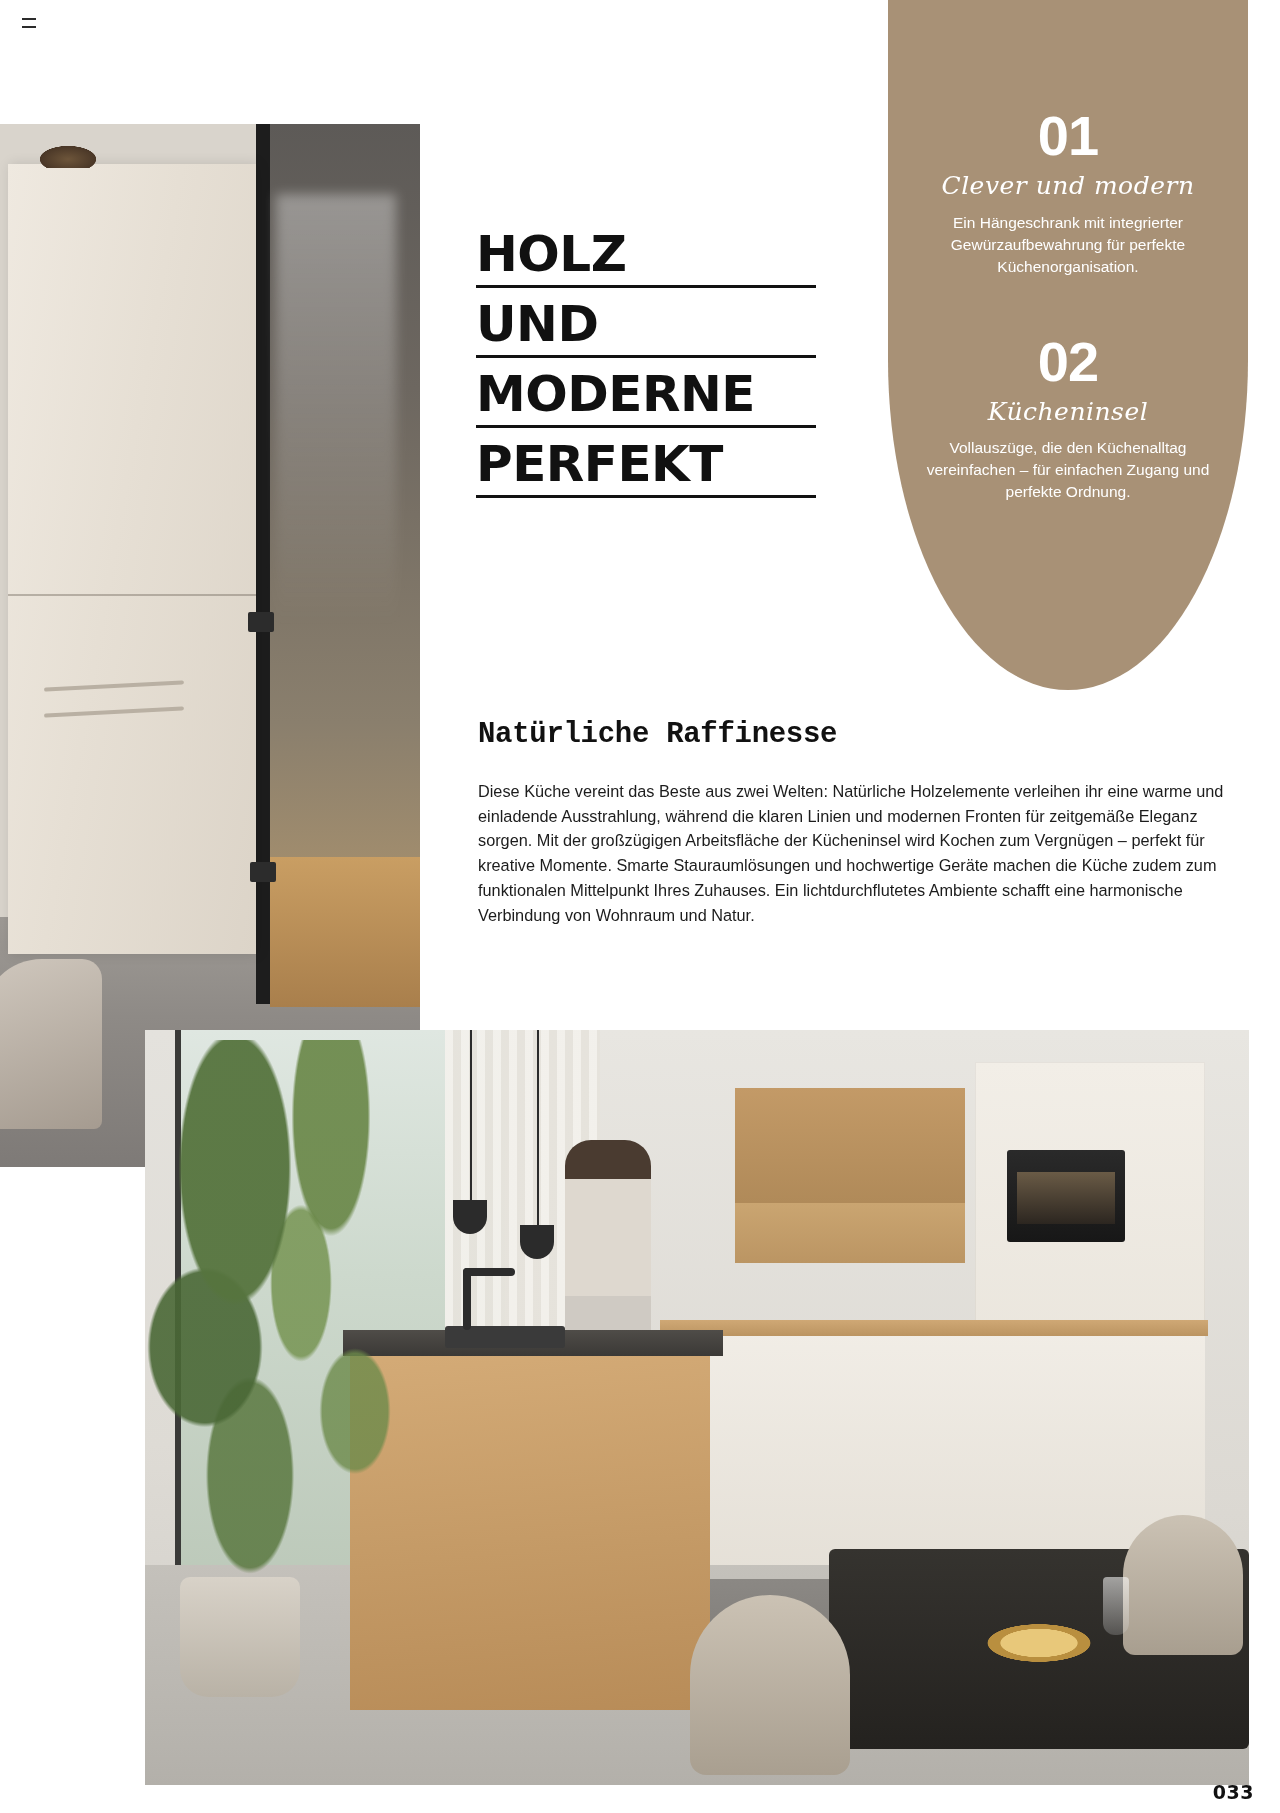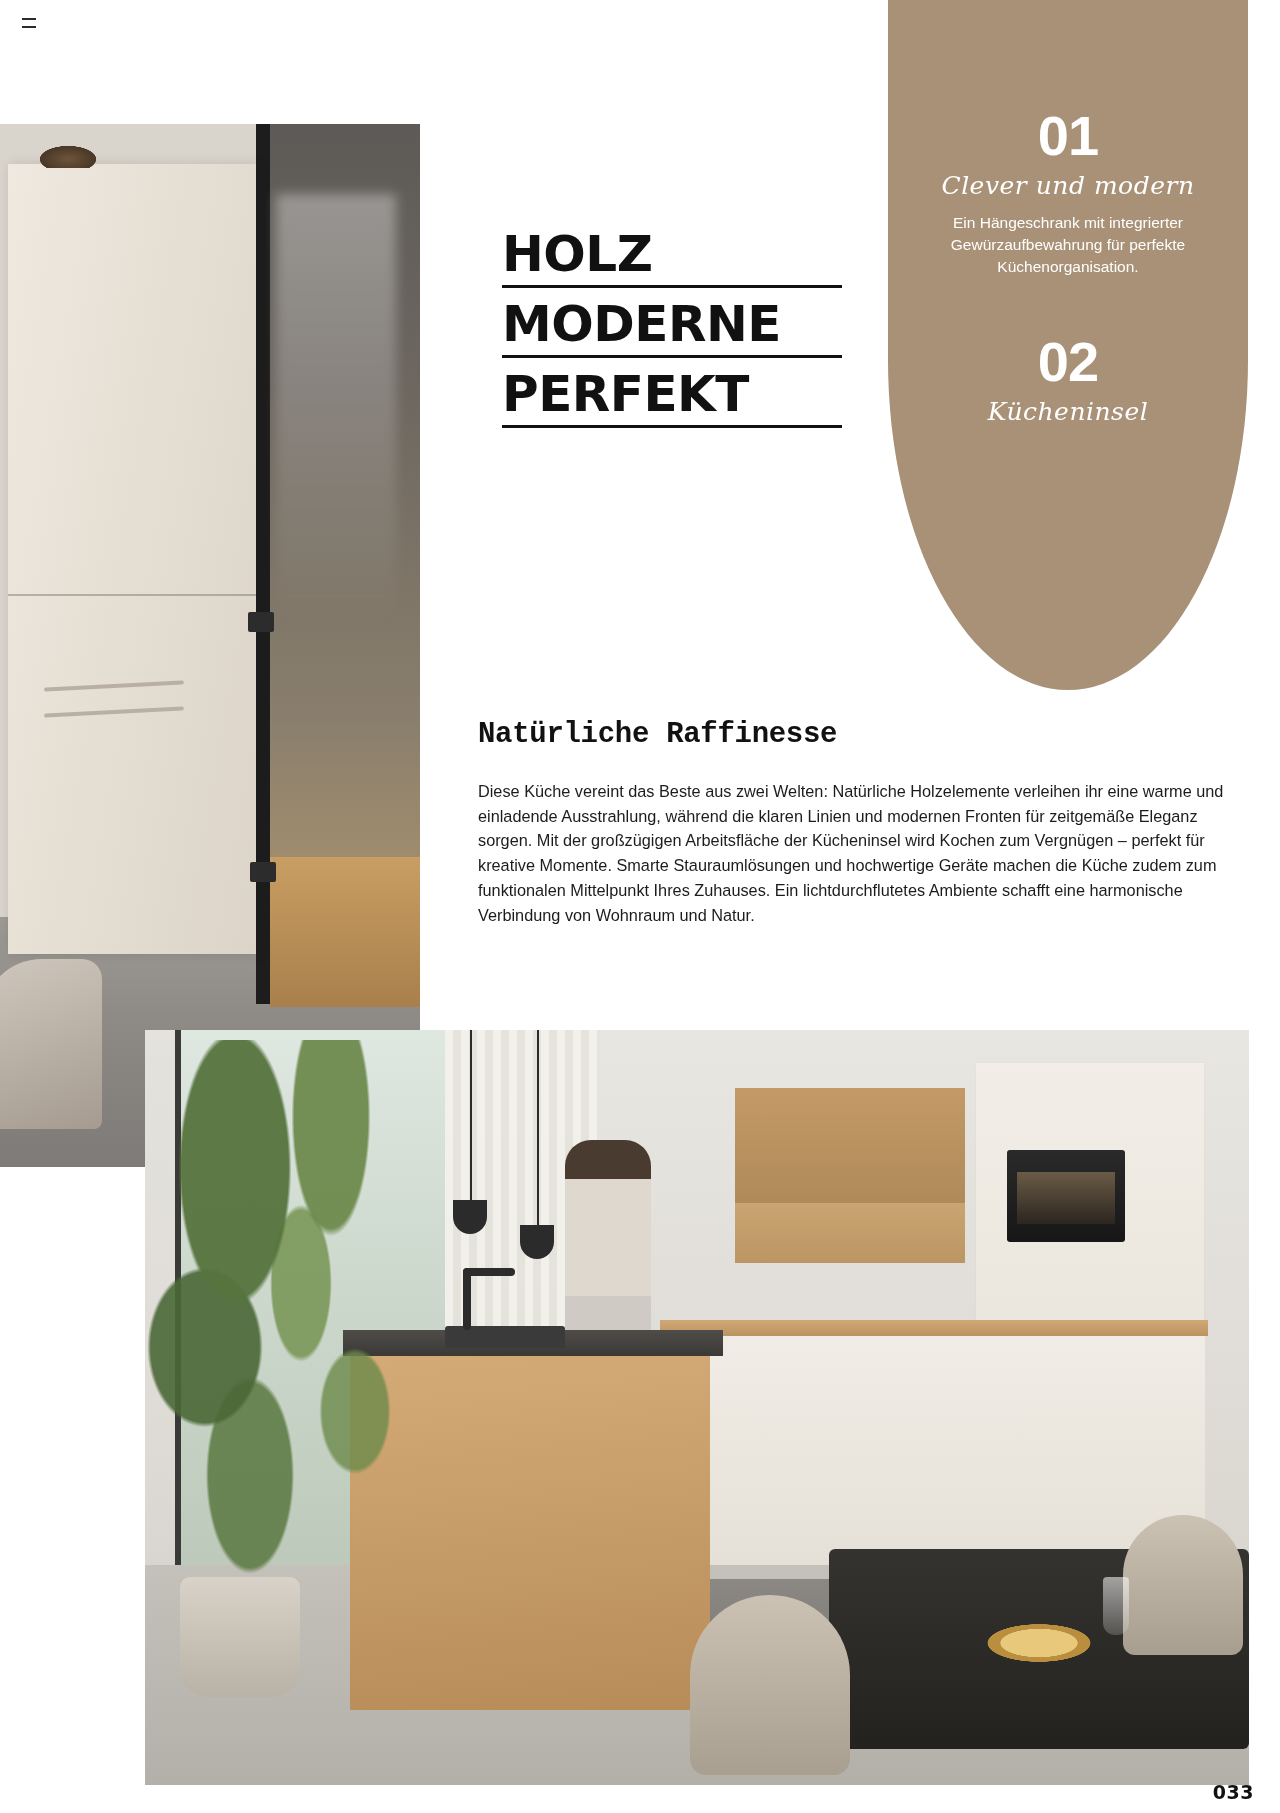--- a/index.html
+++ b/index.html
@@ -137,21 +137,21 @@
   }
   .photo-left .chair {
     position: absolute; left: -18px; bottom: 38px; width: 120px; height: 170px;
     background: linear-gradient(160deg,#cfc7bd,#a59b90);
     border-radius: 60px 20px 8px 8px;
   }
 
   
   .headline {
     position: absolute;
-    left: 502px;
+    left: 476px;
     top: 228px;
     width: 340px;
   }
   .headline .line {
     font-family: "DejaVu Sans", sans-serif;
     font-weight: 700;
     font-size: 50px;
     line-height: 1.06;
     letter-spacing: -0.5px;
     color: #111;
@@ -360,26 +360,28 @@
 
   <div class="feature-block">
     <div class="feature-num">01</div>
     <div class="feature-script">Clever und modern</div>
     <div class="feature-text">Ein Hängeschrank mit integrierter Gewürzaufbewahrung für perfekte Küchenorganisation.</div>
   </div>
 
   <div class="feature-block">
     <div class="feature-num">02</div>
     <div class="feature-script">Kücheninsel</div>
+    <div class="feature-text">Vollauszüge, die den Küchenalltag vereinfachen – für einfachen Zugang und perfekte Ordnung.</div>
   </div>
 
 </div>
 
 <div class="headline">
   <div class="line">HOLZ</div>
+  <div class="line">UND</div>
   <div class="line">MODERNE</div>
   <div class="line">PERFEKT</div>
 </div>
 
 <div class="body-section">
   <h2>Natürliche Raffinesse</h2>
   <p>Diese Küche vereint das Beste aus zwei Welten: Natürliche Holzelemente verleihen ihr eine warme und einladende Ausstrahlung, während die klaren Linien und modernen Fronten für zeitgemäße Eleganz sorgen. Mit der großzügigen Arbeitsfläche der Kücheninsel wird Kochen zum Vergnügen – perfekt für kreative Momente. Smarte Stauraumlösungen und hochwertige Geräte machen die Küche zudem zum funktionalen Mittelpunkt Ihres Zuhauses. Ein lichtdurchflutetes Ambiente schafft eine harmonische Verbindung von Wohnraum und Natur.</p>
 </div>
 
 <div class="photo-main">

